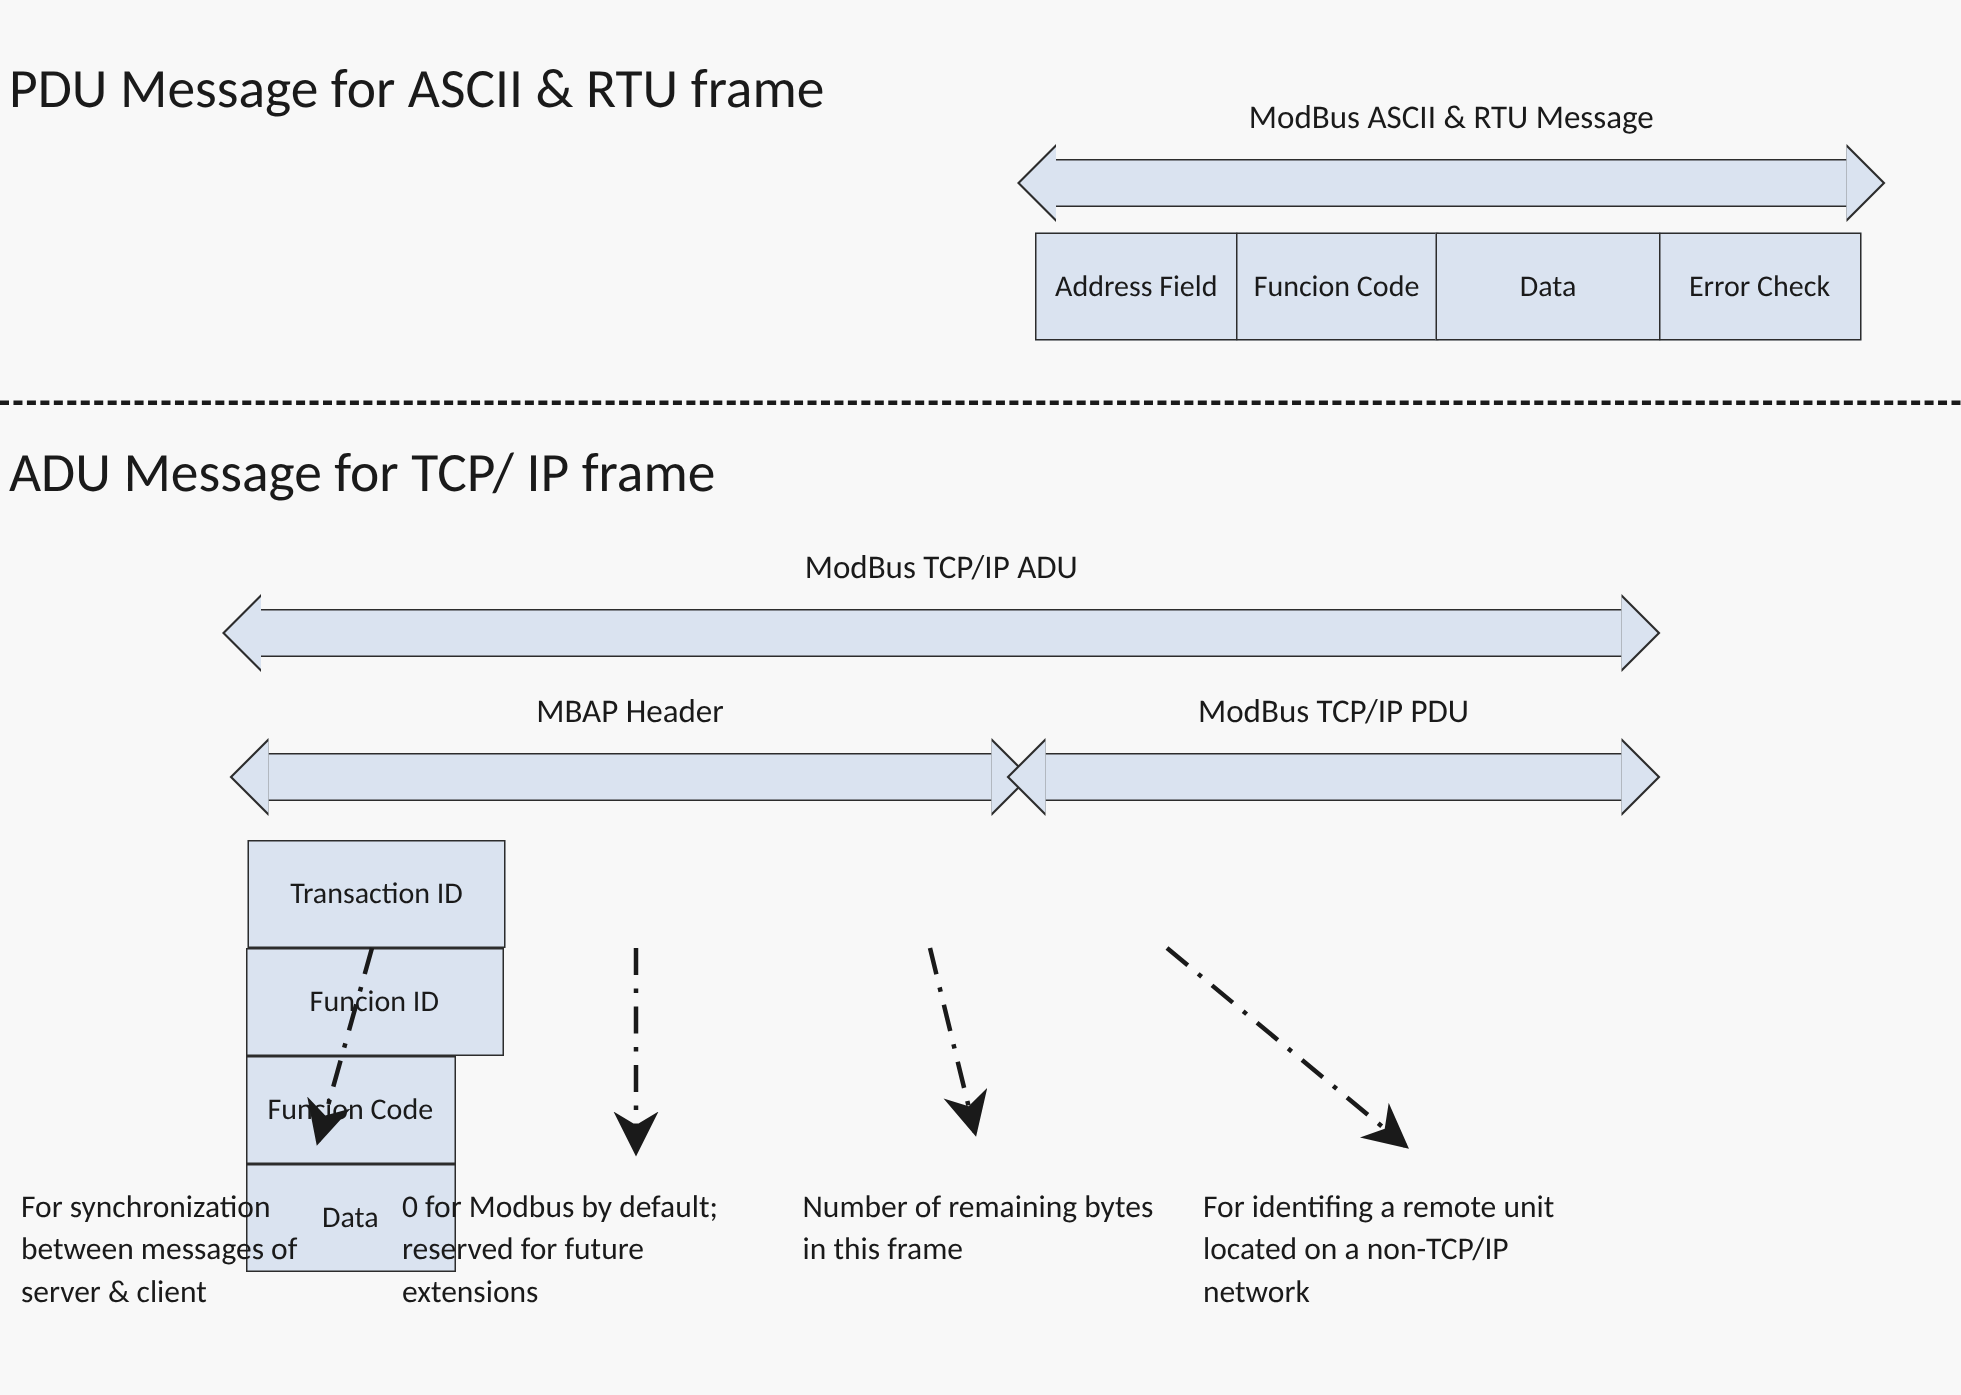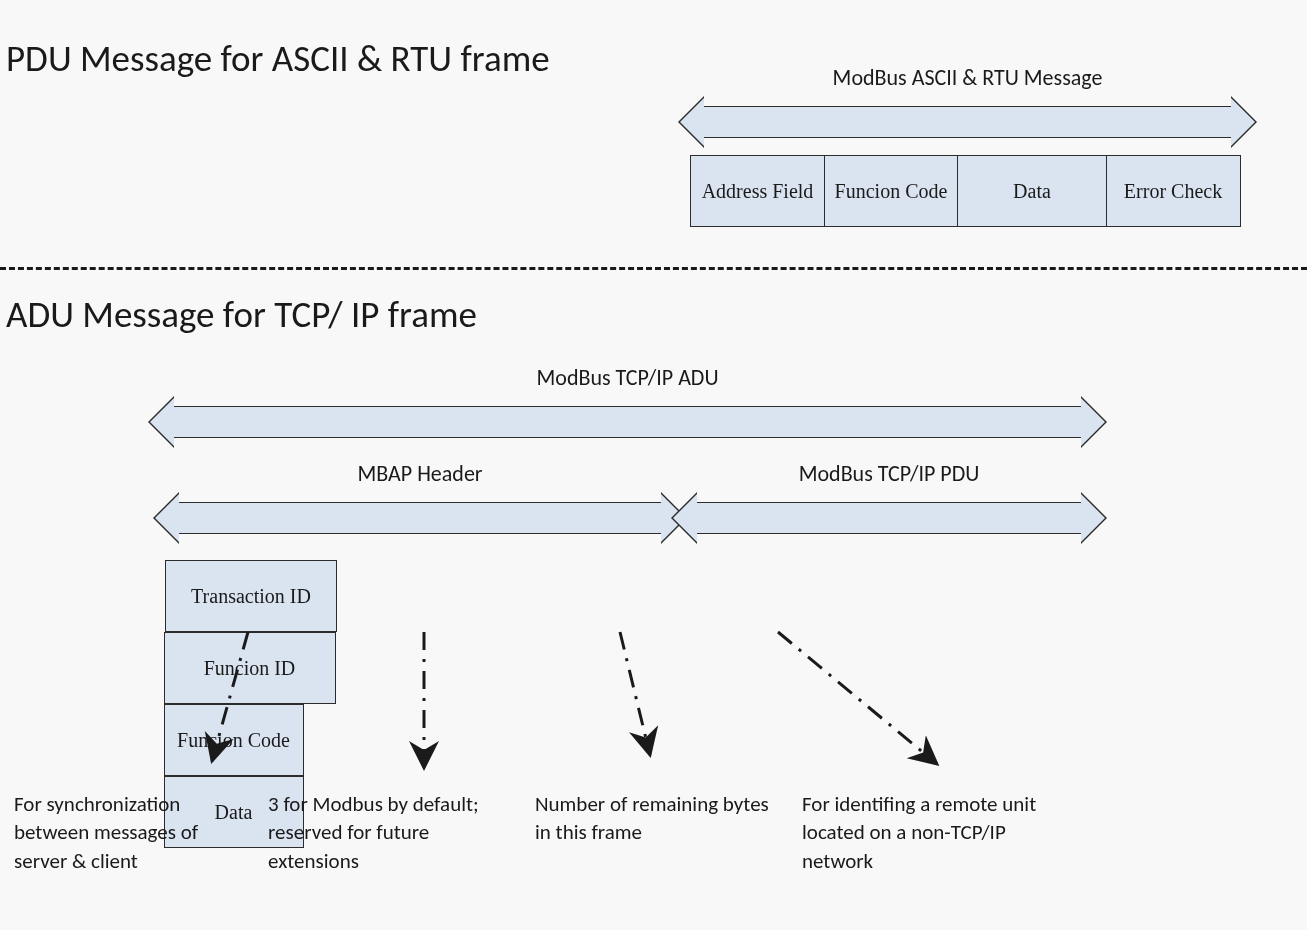--- a/index.html
+++ b/index.html
@@ -32,21 +32,20 @@
     background: #dae3f0;
     border: 1.5px solid #2c2c2c;
     display: flex;
     align-items: center;
     justify-content: center;
     text-align: center;
     font-size: 20px;
     line-height: 1.25;
     padding: 6px 4px;
     margin-left: -1.5px;
-    font-family: Liberation Serif, serif;
   }
   .cell:first-child { margin-left: 0; }
   .divider {
     position: absolute;
     left: 0;
     right: 0;
     border: none;
     border-top: 3px dashed #1a1a1a;
   }
   .note {
@@ -170,17 +169,17 @@
     </marker>
   </defs>
   <line x1="248" y1="632" x2="212" y2="761" stroke="#1a1a1a" stroke-width="3" stroke-dasharray="18 9 3 9" marker-end="url(#ah)"></line>
   <line x1="424" y1="632" x2="424" y2="768" stroke="#1a1a1a" stroke-width="3" stroke-dasharray="18 9 3 9" marker-end="url(#ah)"></line>
   <line x1="620" y1="632" x2="650" y2="755" stroke="#1a1a1a" stroke-width="3" stroke-dasharray="18 9 3 9" marker-end="url(#ah)"></line>
   <line x1="778" y1="632" x2="937" y2="764" stroke="#1a1a1a" stroke-width="3" stroke-dasharray="18 9 3 9" marker-end="url(#ah)"></line>
 </svg>
 
 <div class="note" style="left:14px; top:790px; width:240px;">For synchronization between messages of server  &amp; client</div>
 
-<div class="note" style="left:268px; top:790px; width:250px;">3 for Modbus by default; reserved for future extensions</div>
+<div class="note" style="left:268px; top:790px; width:250px;">0 for Modbus by default; reserved for future extensions</div>
 
 <div class="note" style="left:535px; top:790px; width:250px;">Number of remaining bytes in this frame</div>
 
 <div class="note" style="left:802px; top:790px; width:250px;">For identifing a remote unit located on a non-TCP/IP network</div>
 
 </body></html>

